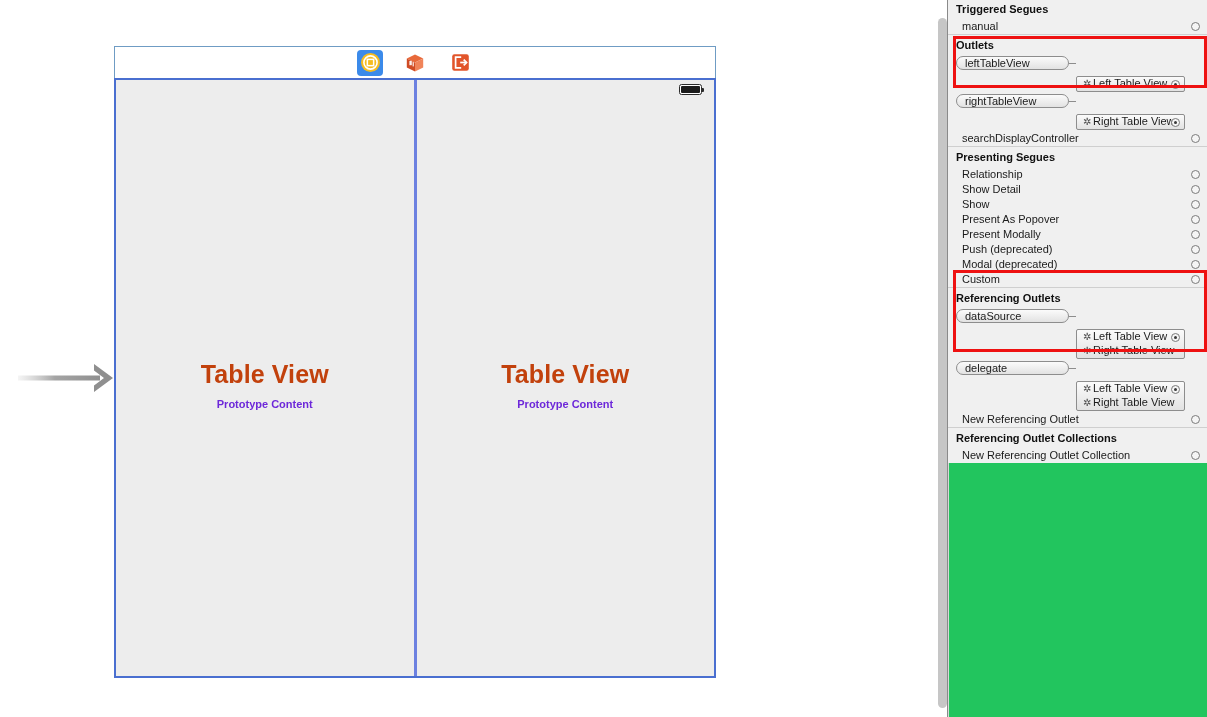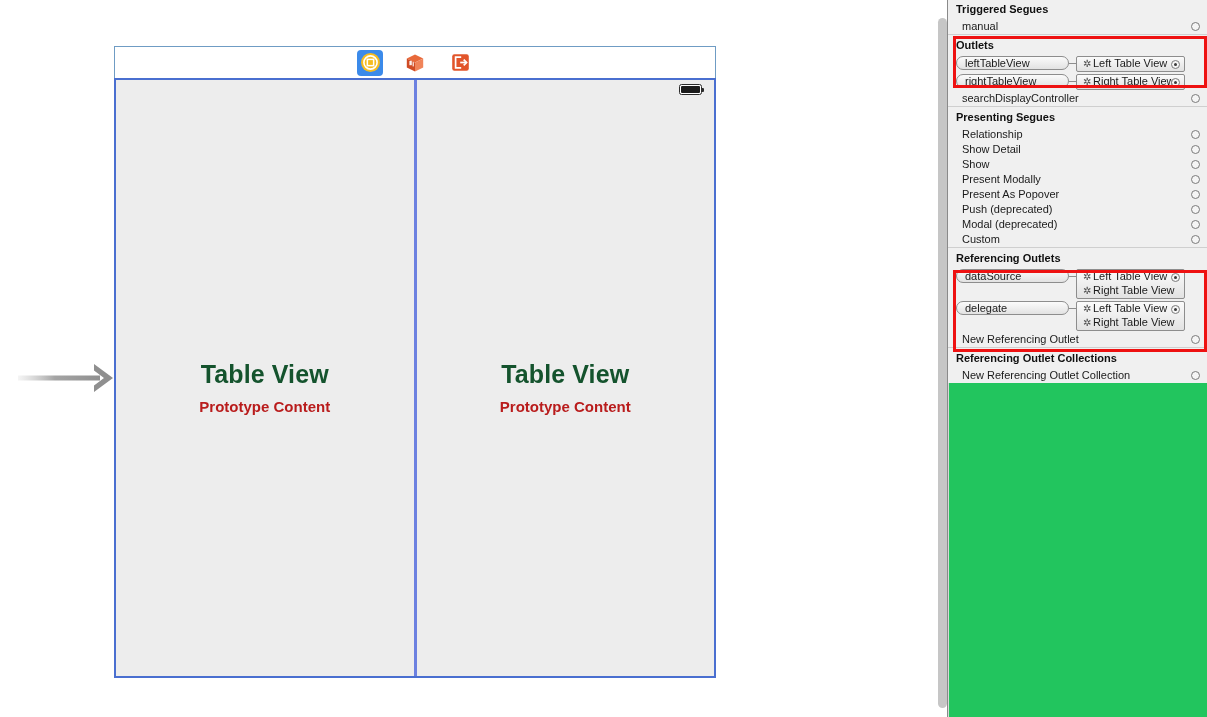--- a/index.html
+++ b/index.html
@@ -129,30 +129,30 @@
     background: #ededed;
     display: flex;
     flex-direction: column;
     align-items: center;
     justify-content: center;
   }
   .tv-pane.left { border-right: 3px solid #6d81e0; }
   .tv-title {
     font-size: 25px;
     font-weight: bold;
-    color: #14532d;
+    color: #c2410c;
     letter-spacing: 0.1px;
     line-height: 1;
     margin-bottom: 12px;
     user-select: none;
   }
   .tv-sub {
-    font-size: 15px;
+    font-size: 11px;
     font-weight: bold;
-    color: #b91c1c;
+    color: #6d28d9;
     line-height: 1;
     user-select: none;
   }
   
   .tv-labels {
     position: absolute;
     top: 282px;
     left: 0; right: 0;
     text-align: center;
   }
@@ -285,20 +285,21 @@
     background: #8d8d8d;
   }
   .target {
     flex: 1 1 auto;
     border: 1px solid #8d8d8d;
     border-radius: 2px;
     background: linear-gradient(#fbfbfb, #e2e2e2);
     position: relative;
     min-height: 14px;
     box-sizing: border-box;
+    margin-top: 20px;
   }
   .target-line {
     height: 14px;
     line-height: 13px;
     font-size: 11px;
     color: #1a1a1a;
     padding-left: 6px;
     white-space: nowrap;
     position: relative;
   }
@@ -431,22 +432,22 @@
           <div class="target">
             <div class="target-line"><span class="asterisk">✲</span><span>Right Table View</span></div>
             <div class="circle filled"></div>
           </div>
         </div>
         <div class="row"><span class="label">searchDisplayController</span><div class="circle"></div></div>
         <div class="sec-head">Presenting Segues</div>
         <div class="row"><span class="label">Relationship</span><div class="circle"></div></div>
         <div class="row"><span class="label">Show Detail</span><div class="circle"></div></div>
         <div class="row"><span class="label">Show</span><div class="circle"></div></div>
+        <div class="row"><span class="label">Present As Popover</span><div class="circle"></div></div>
         <div class="row"><span class="label">Present Modally</span><div class="circle"></div></div>
-        <div class="row"><span class="label">Present As Popover</span><div class="circle"></div></div>
         <div class="row"><span class="label">Push (deprecated)</span><div class="circle"></div></div>
         <div class="row"><span class="label">Modal (deprecated)</span><div class="circle"></div></div>
         <div class="row"><span class="label">Custom</span><div class="circle"></div></div>
         <div class="sec-head">Referencing Outlets</div>
         <div class="conn-row">
           <div class="pill">dataSource</div>
           <div class="connector"></div>
           <div class="target">
             <div class="target-line"><span class="asterisk">✲</span><span>Left Table View</span></div>
             <div class="target-line"><span class="asterisk">✲</span><span>Right Table View</span></div>

